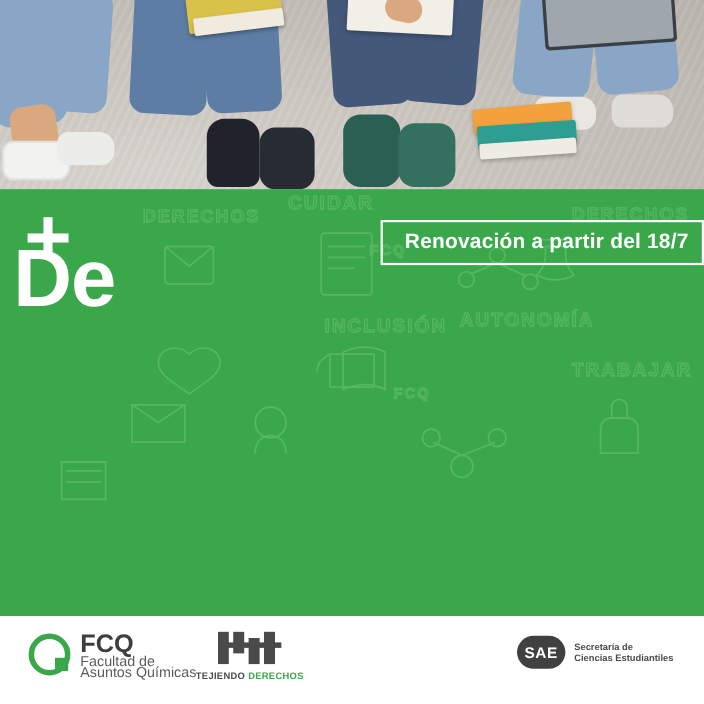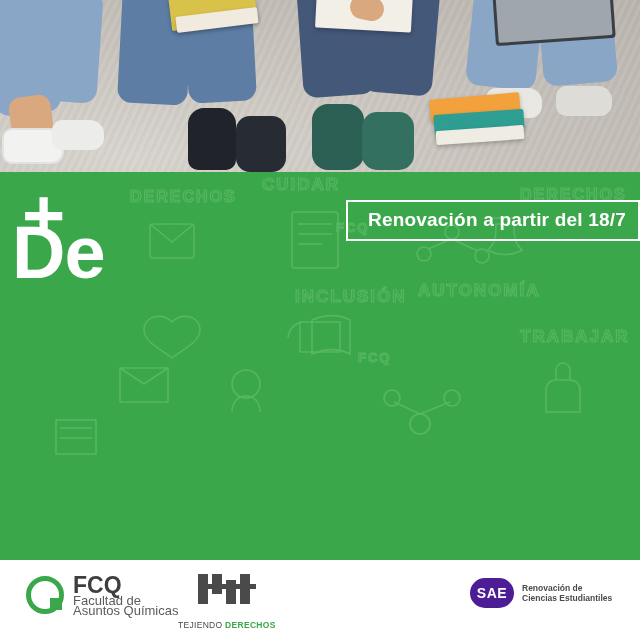--- a/index.html
+++ b/index.html
@@ -102,26 +102,26 @@
       linear-gradient(#000 0 0) 28px 6px/10px 24px no-repeat,
       linear-gradient(#000 0 0) 42px 0/10px 30px no-repeat,
       linear-gradient(#000 0 0) 0 10px/58px 5px no-repeat;
     mask:
       linear-gradient(#000 0 0) 0 0/10px 30px no-repeat,
       linear-gradient(#000 0 0) 14px 0/10px 20px no-repeat,
       linear-gradient(#000 0 0) 28px 6px/10px 24px no-repeat,
       linear-gradient(#000 0 0) 42px 0/10px 30px no-repeat,
       linear-gradient(#000 0 0) 0 10px/58px 5px no-repeat;
   }
-  .tej-txt{font-size:8.5px;font-weight:400;color:#4a4a4a;margin-top:16px;letter-spacing:.3px;}
+  .tej-txt{font-size:8.5px;font-weight:700;color:#4a4a4a;margin-top:5px;letter-spacing:.3px;}
   .tej-txt b{color:#3aa74a;}
 
   .sae{position:absolute;left:470px;top:18px;display:flex;align-items:center;gap:8px;}
   .sae-mark{
-    width:44px;height:30px;border-radius:15px;background:#4c1d95;
+    width:44px;height:30px;border-radius:15px;background:#404040;
     color:#fff;font-size:14px;font-weight:700;
     display:flex;align-items:center;justify-content:center;letter-spacing:.5px;
   }
   .sae-txt{font-size:8.5px;line-height:10.5px;color:#4a4a4a;font-weight:700;}
 </style>
 </head>
 <body>
 
 <div class="poster">
 
@@ -223,19 +223,19 @@
     </div>
 
     <div class="tejiendo">
       <div class="tej-mark"></div>
       <div class="tej-txt"><span>TEJIENDO </span><b>DERECHOS</b></div>
     </div>
 
     <div class="sae">
       <div class="sae-mark">SAE</div>
       <div class="sae-txt">
-        <div>Renovación de</div>
+        <div>Secretaría de</div>
         <div>Ciencias Estudiantiles</div>
       </div>
     </div>
 
   </div>
 </div>
 
 </body></html>

